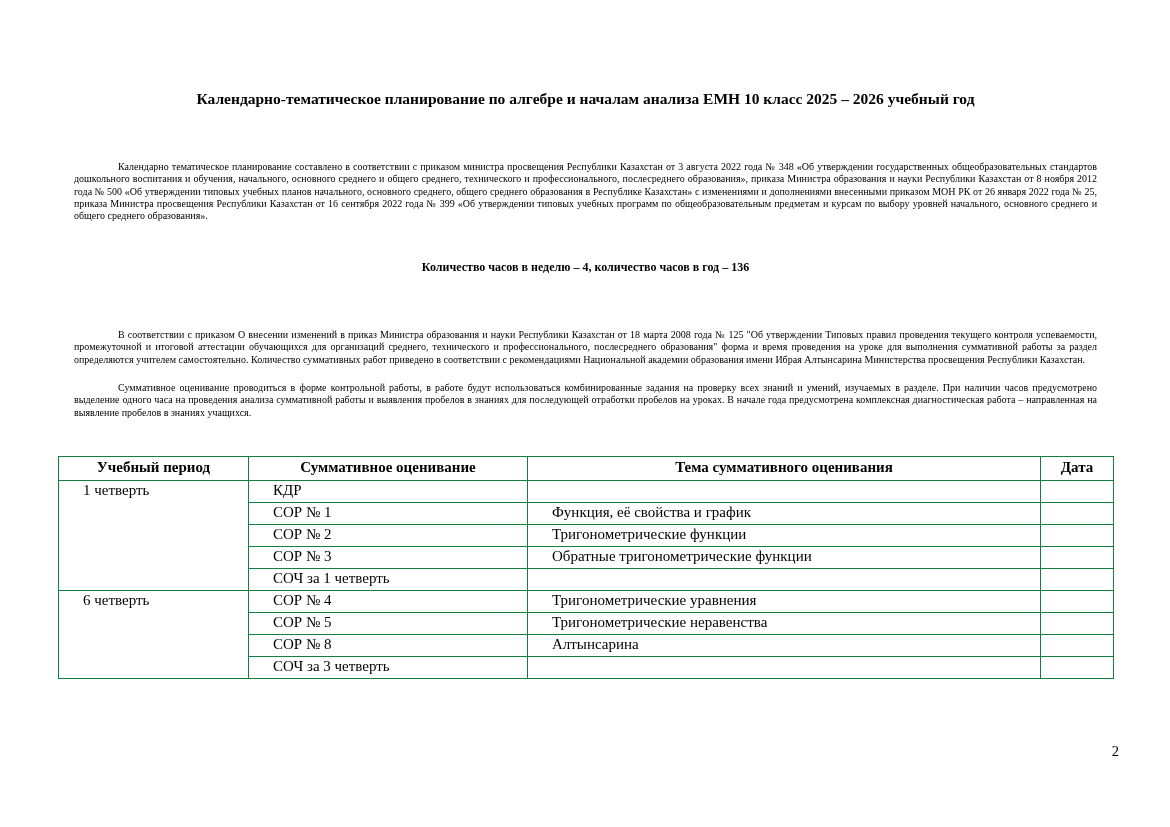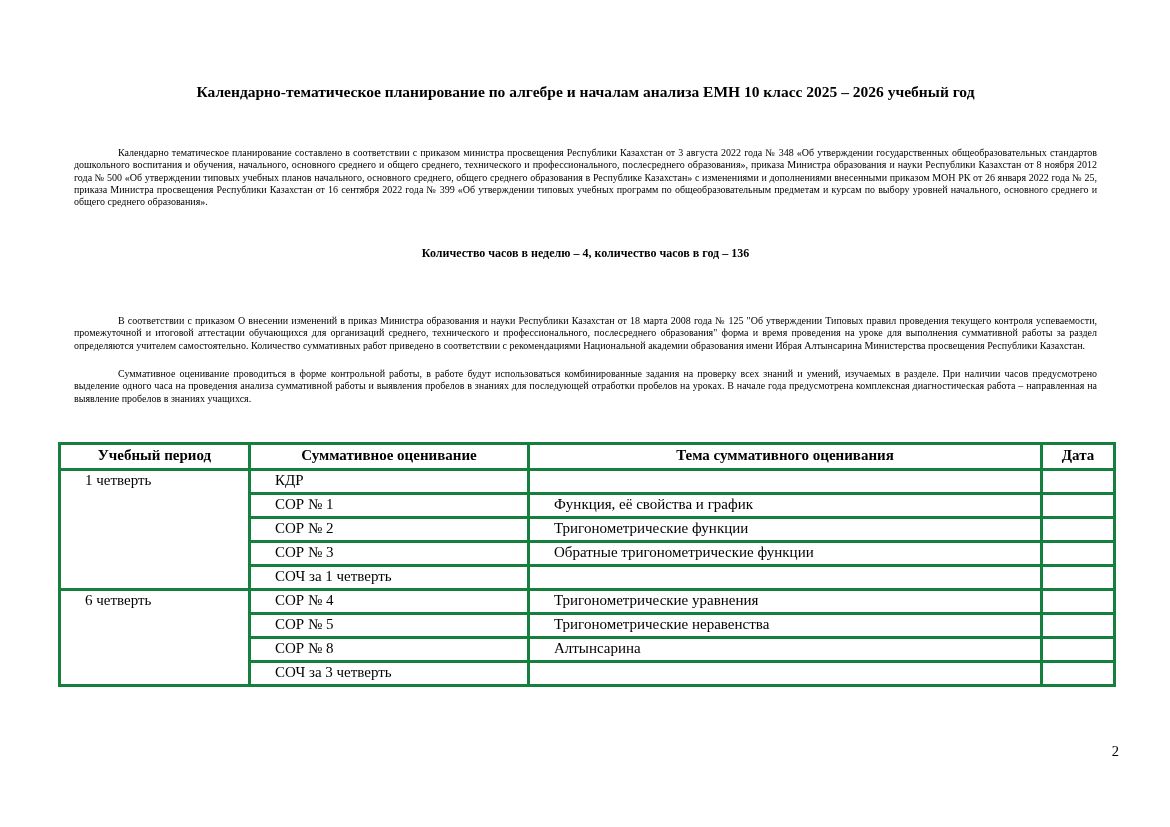--- a/index.html
+++ b/index.html
@@ -32,21 +32,21 @@
     left: 58px;
     top: 74px;
     width: 1055px;
   }
 
   .doc-title {
     font-size: 15.5px;
     font-weight: bold;
     text-align: center;
     line-height: 1.15;
-    margin: 9px;
+    margin: 16px;
   }
 
   .para {
     font-size: 10px;
     line-height: 1.235;
     text-align: justify;
     text-align-last: left;
     margin: 16px;
     text-indent: 44px;
     hyphens: none;
@@ -65,21 +65,21 @@
 
   
   table.sum-table {
     border-collapse: collapse;
     width: 1055px;
     table-layout: fixed;
     margin: 0;
   }
   table.sum-table th,
   table.sum-table td {
-    border: 3px solid #15803d;
+    border: 1px solid #15803d;
     font-size: 15px;
     line-height: 1.15;
     padding: 1px 6px 2px 6px;
     vertical-align: top;
     height: 18px;
   }
   table.sum-table th {
     font-weight: bold;
     text-align: center;
     padding-top: 2px;

